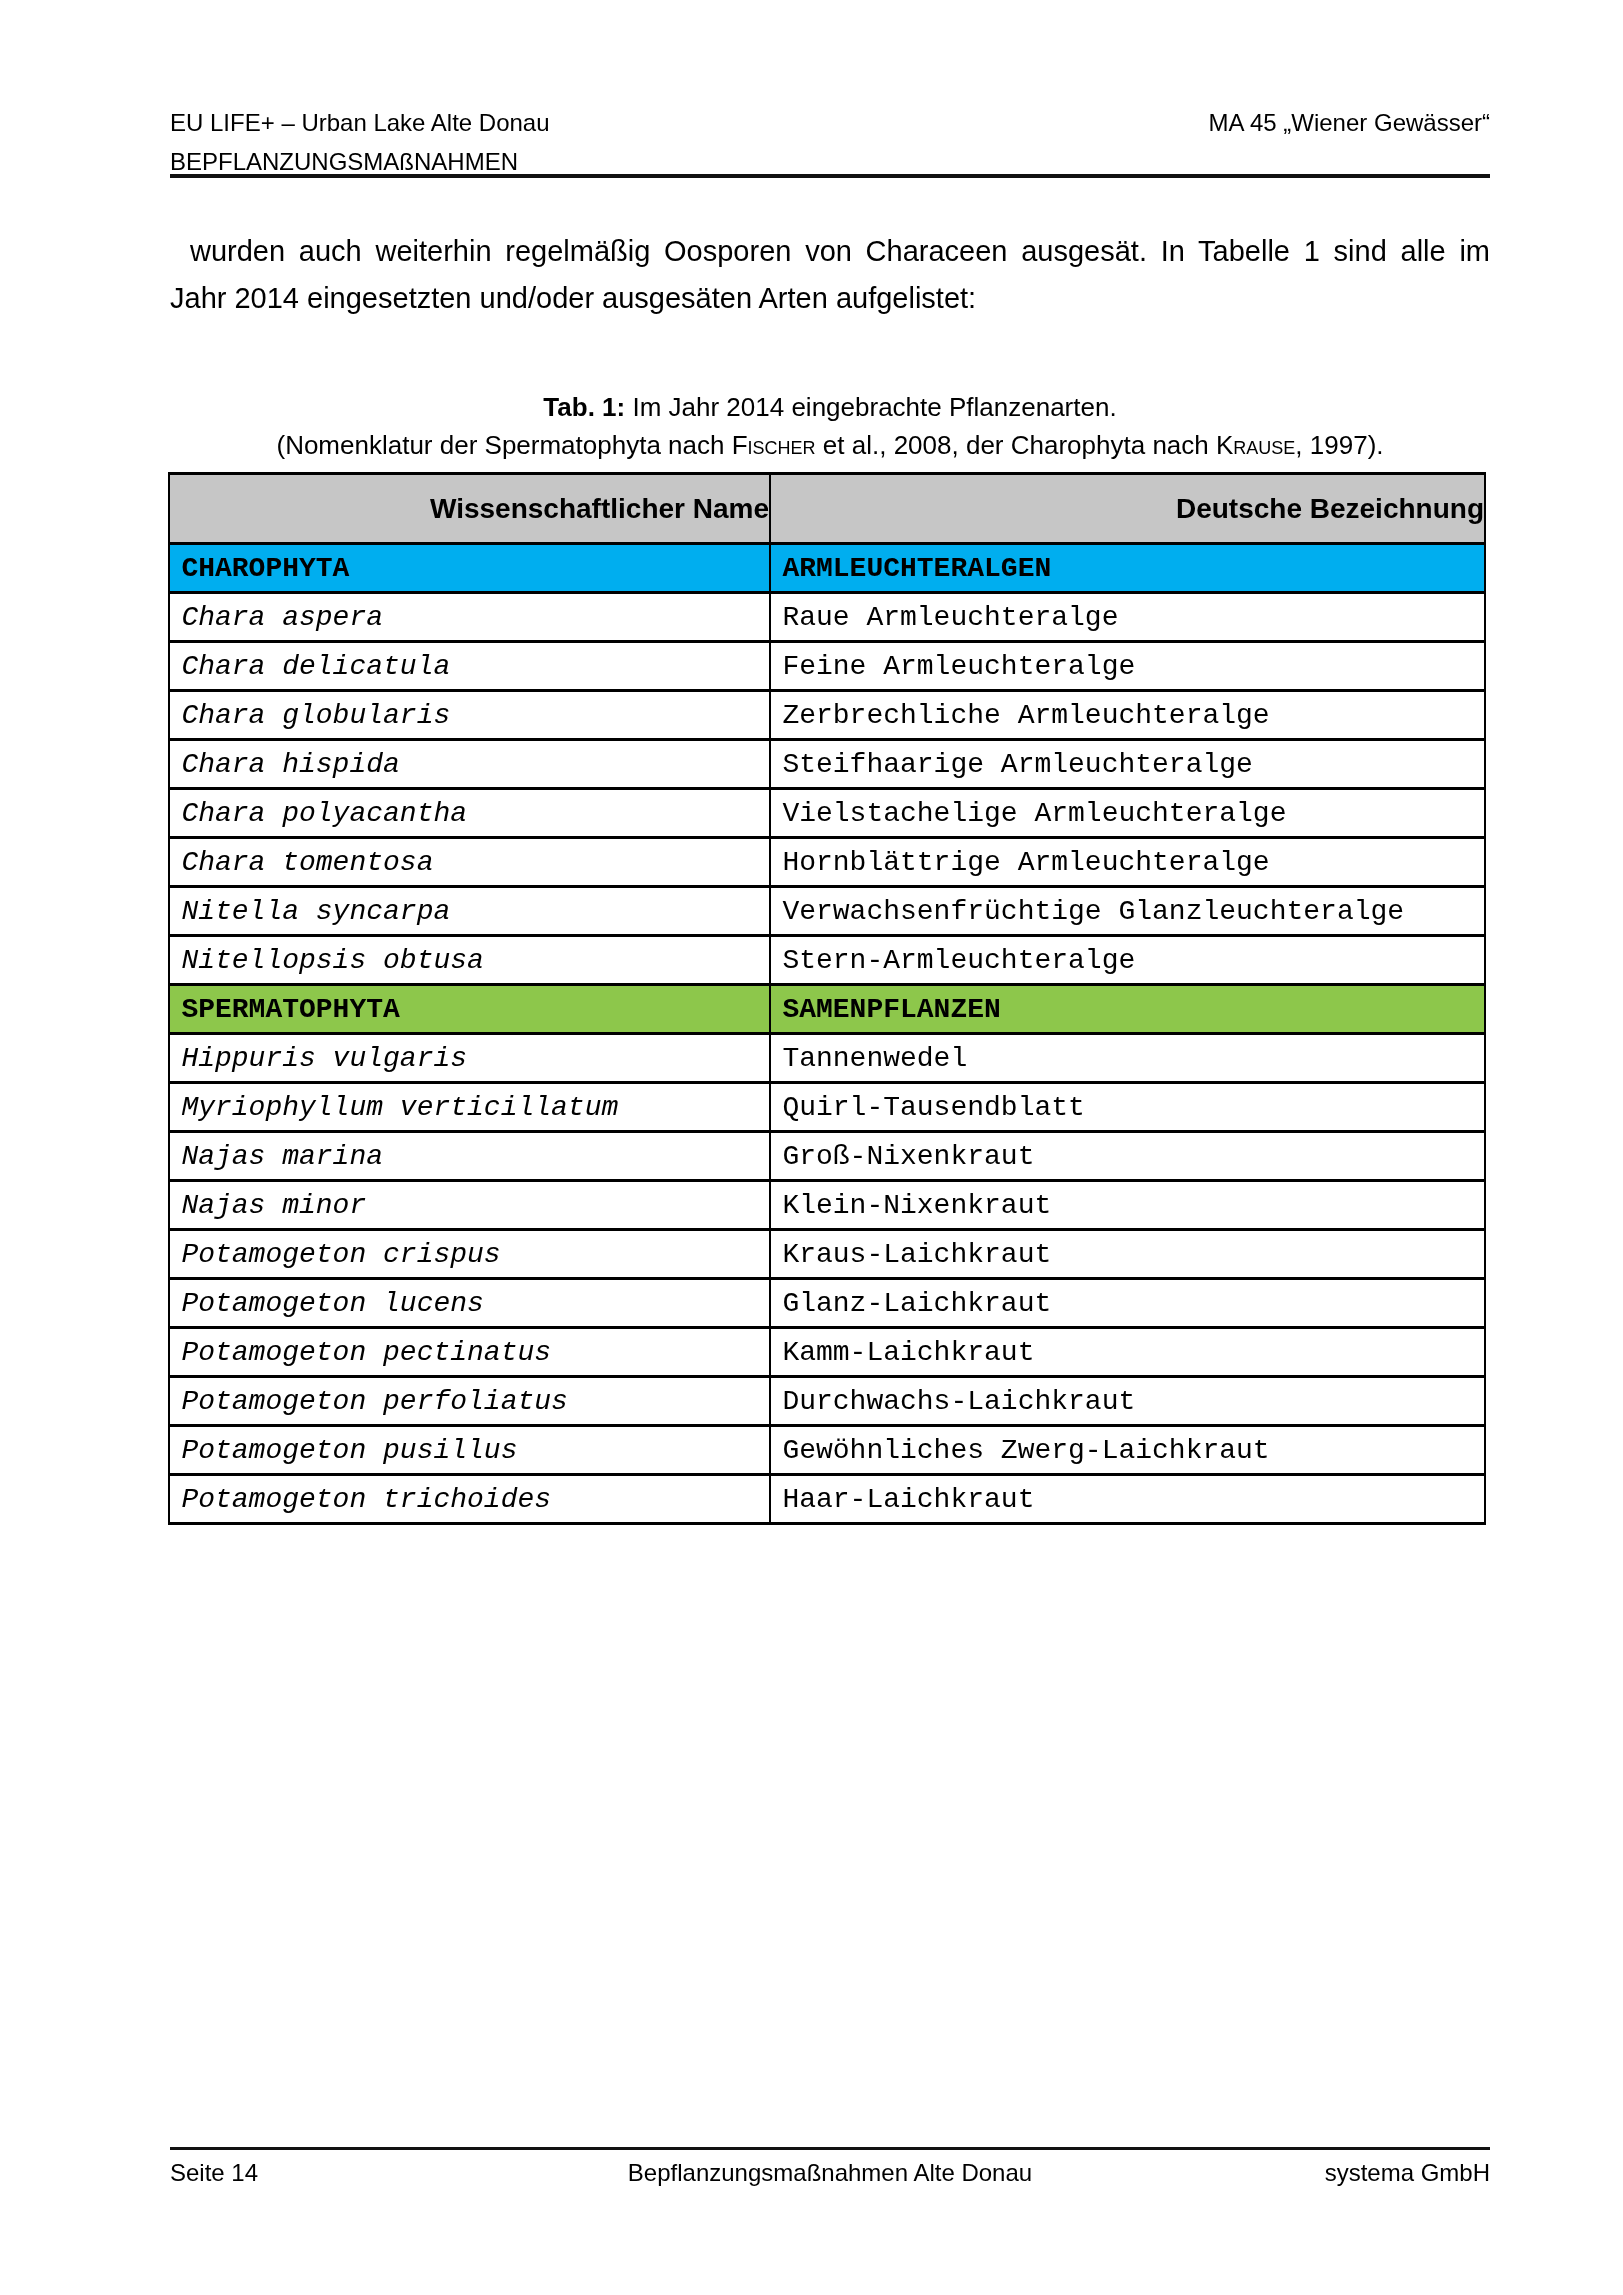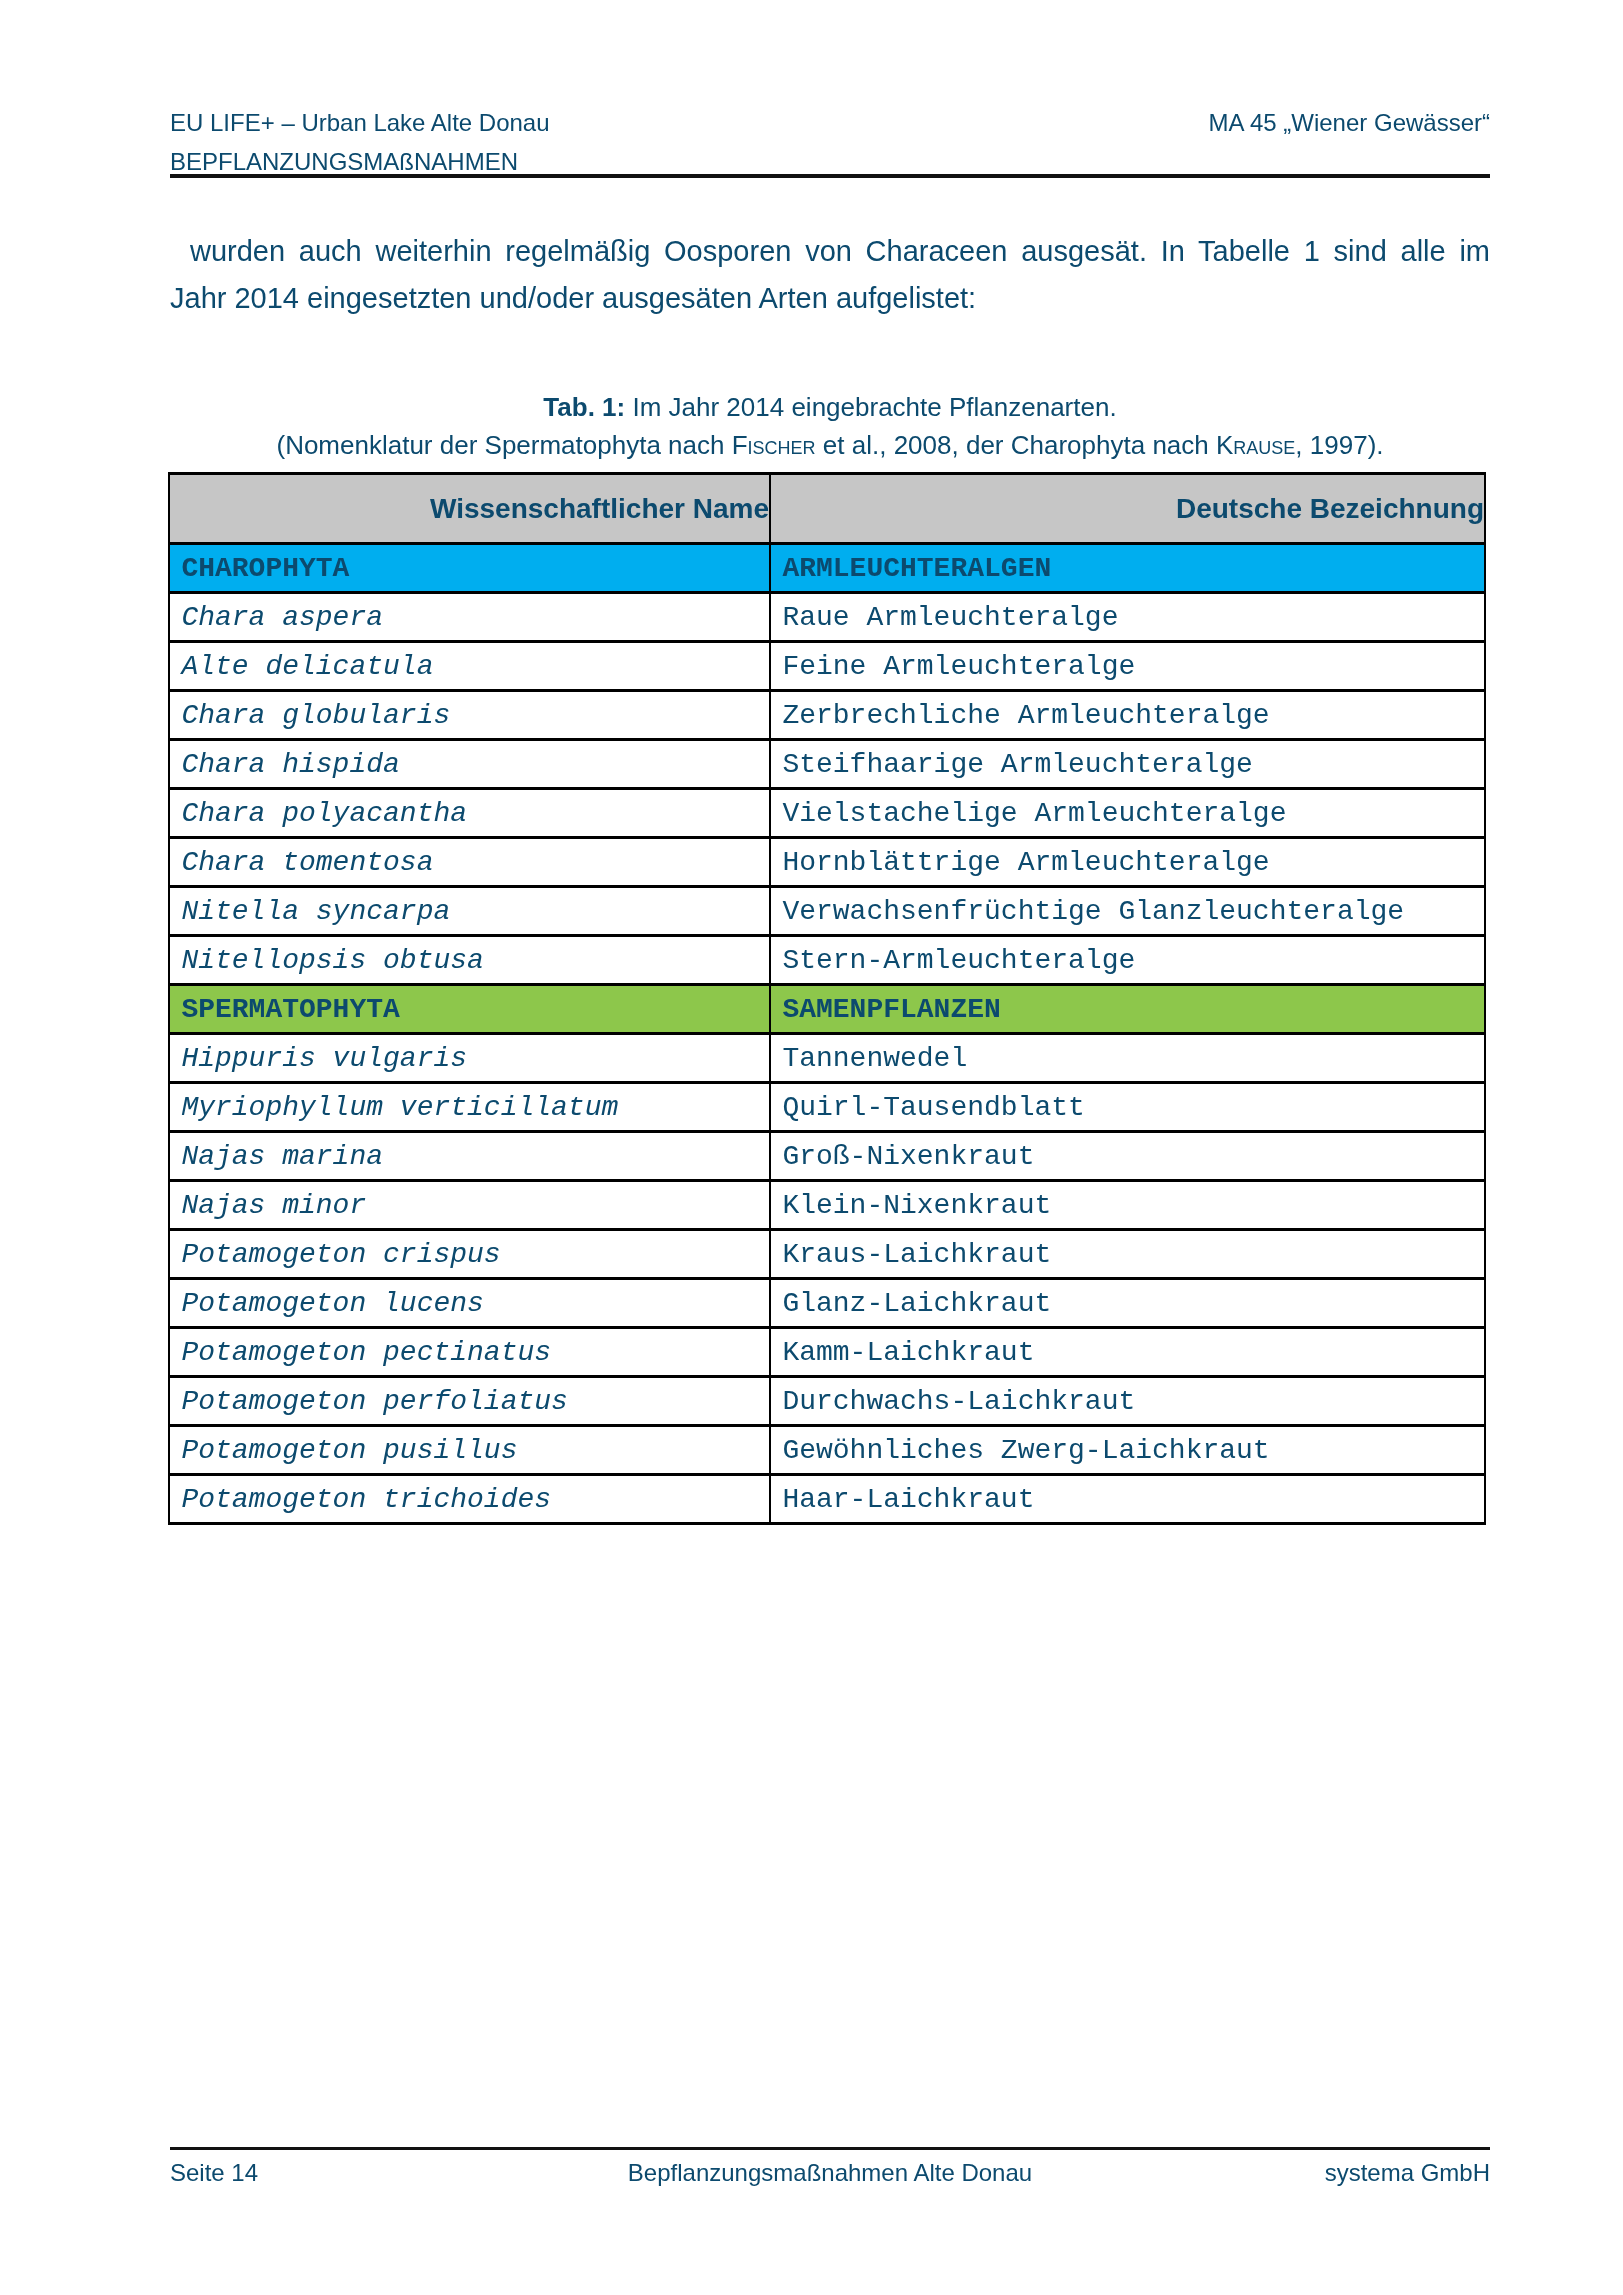--- a/index.html
+++ b/index.html
@@ -2,21 +2,21 @@
 <html style="font-size:13px"><head>
 <meta charset="utf-8">
 <style>
   html, body { margin: 0; padding: 0; background: #ffffff; }
   .page {
     position: relative;
     width: 1623px;
     height: 2295px;
     background: #ffffff;
     font-family: "Liberation Sans", "DejaVu Sans", sans-serif;
-    color: #0c4a6e;
+    color: #000000;
     overflow: hidden;
   }
 
   
   .header-line1 {
     position: absolute;
     left: 170px; right: 133px; top: 108px;
     display: flex; justify-content: space-between;
     font-size: 24px; line-height: 29px;
   }
@@ -138,21 +138,21 @@
     <tbody id="table-body">
         <tr>
           <td class="group-cell" style="background: rgb(0, 174, 239);">CHAROPHYTA</td>
           <td class="group-cell" style="background: rgb(0, 174, 239);">ARMLEUCHTERALGEN</td>
         </tr>
         <tr>
           <td class="sci-cell">Chara aspera</td>
           <td class="de-cell">Raue Armleuchteralge</td>
         </tr>
         <tr>
-          <td class="sci-cell">Alte delicatula</td>
+          <td class="sci-cell">Chara delicatula</td>
           <td class="de-cell">Feine Armleuchteralge</td>
         </tr>
         <tr>
           <td class="sci-cell">Chara globularis</td>
           <td class="de-cell">Zerbrechliche Armleuchteralge</td>
         </tr>
         <tr>
           <td class="sci-cell">Chara hispida</td>
           <td class="de-cell">Steifhaarige Armleuchteralge</td>
         </tr>

